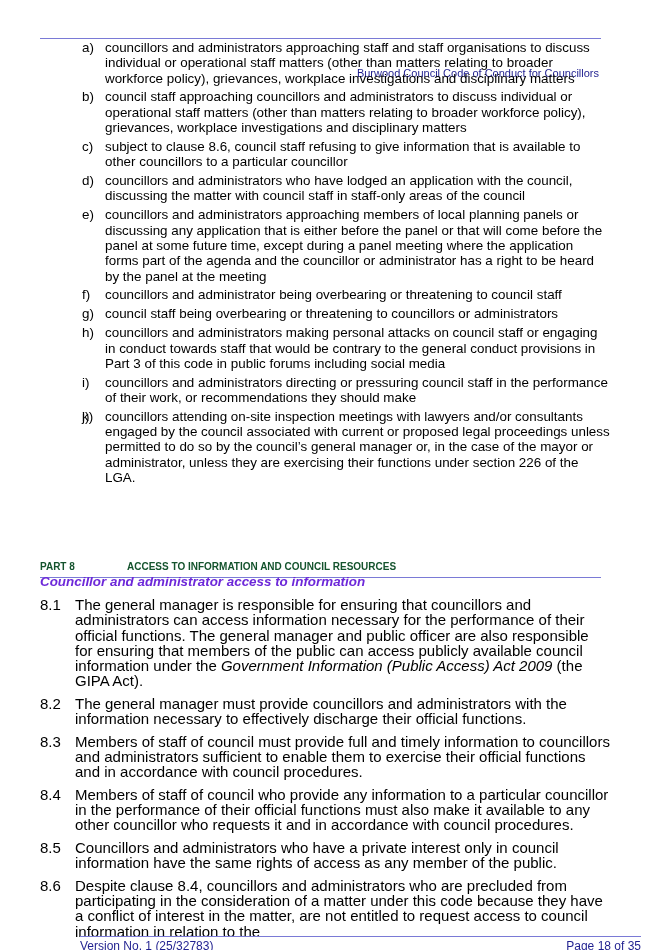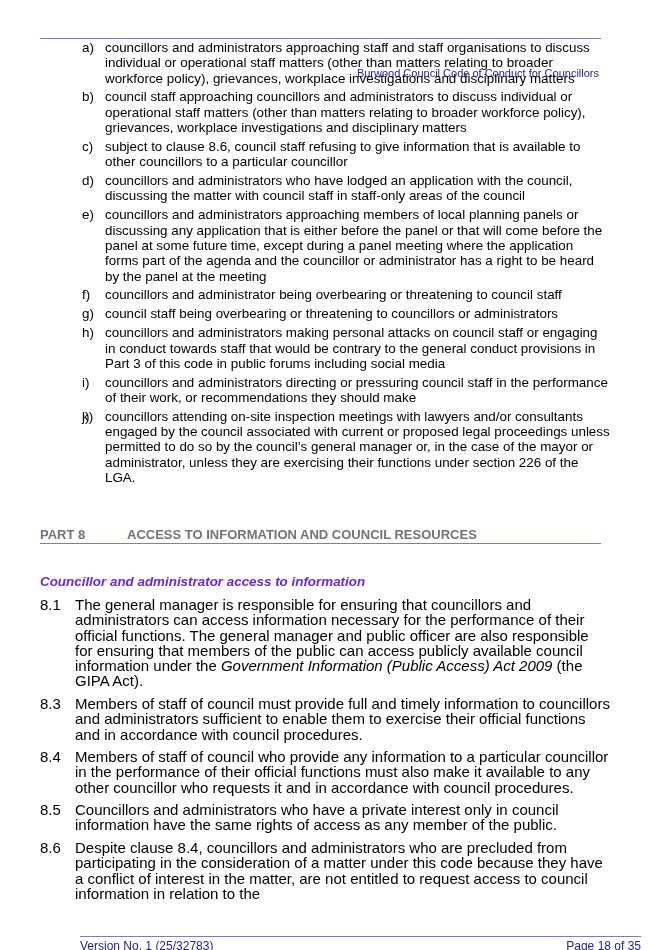--- a/index.html
+++ b/index.html
@@ -4,22 +4,22 @@
 <style>
   html, body { margin: 0; padding: 0; background: #ffffff; }
   body { width: 656px; height: 950px; position: relative; overflow: hidden;
          font-family: "Liberation Sans", sans-serif; color: #000; }
   .header { position: absolute; left: 40px; top: 24px; width: 561px; height: 14px;
             border-bottom: 1px solid #7a7ad6; }
   .header span { position: absolute; right: 2px; top: 0; font-size: 11px; line-height: 13px; color: #1f1f8f; margin-top: 43px; }
   .list { position: absolute; left: 40px; top: 40px; width: 570px; }
   .item { position: relative; padding-left: 65px; font-size: 13.4px; line-height: 15.3px; margin-bottom: 3.6px; }
   .item .lbl { position: absolute; left: 42px; top: 0; }
-  .part { position: absolute; left: 40px; top: 526px; width: 561px; height: 17px;
-          border-bottom: 1px solid #7a7ad6; font-weight: bold; color: #737373; font-size: 13px; }
+  .part { position: absolute; left: 40px; top: 560px; width: 561px; height: 17px;
+          border-bottom: 1px solid #7a7ad6; font-weight: bold; color: #14532d; font-size: 10px; }
   .part .num { position: absolute; left: 0; top: 1px; }
   .part .ttl { position: absolute; left: 87px; top: 1px; }
   .subhead { position: absolute; left: 40px; top: 574px; font-weight: bold; color: #6d28d9; font-size: 13.4px; font-style: italic; }
   .clauses { position: absolute; left: 40px; top: 597px; width: 570px; }
   .clause { position: relative; padding-left: 35px; font-size: 15px; line-height: 15.3px; margin-bottom: 7.2px; }
   .clause .cn { position: absolute; left: 0; top: 0; }
   .footer { position: absolute; left: 40px; top: 936px; width: 561px; border-top: 1px solid #7a7ad6;
             font-size: 12px; color: #1f1f8f; height: 14px; margin-left: 40px; }
   .footer .v { position: absolute; left: 0; top: 2px; }
   .footer .p { position: absolute; right: 0; top: 2px; }
@@ -51,20 +51,21 @@
   <span class="ttl">ACCESS TO INFORMATION AND COUNCIL RESOURCES</span>
 </div>
 
 <div class="subhead">Councillor and administrator access to information</div>
 
 <div class="clauses">
   <div class="clause">
     <span class="cn">8.1</span>
     <span>The general manager is responsible for ensuring that councillors and administrators can access information necessary for the performance of their official functions. The general manager and public officer are also responsible for ensuring that members of the public can access publicly available council information under the </span><i>Government Information (Public Access) Act 2009</i><span> (the GIPA Act).</span>
   </div>
+  <div class="clause"><span class="cn">8.2</span><span>The general manager must provide councillors and administrators with the information necessary to effectively discharge their official functions.</span></div>
   <div class="clause"><span class="cn">8.3</span><span>Members of staff of council must provide full and timely information to councillors and administrators sufficient to enable them to exercise their official functions and in accordance with council procedures.</span></div>
   <div class="clause"><span class="cn">8.4</span><span>Members of staff of council who provide any information to a particular councillor in the performance of their official functions must also make it available to any other councillor who requests it and in accordance with council procedures.</span></div>
   <div class="clause"><span class="cn">8.5</span><span>Councillors and administrators who have a private interest only in council information have the same rights of access as any member of the public.</span></div>
   <div class="clause"><span class="cn">8.6</span><span>Despite clause 8.4, councillors and administrators who are precluded from participating in the consideration of a matter under this code because they have a conflict of interest in the matter, are not entitled to request access to council information in relation to the</span></div>
 </div>
 
 <div class="footer">
   <span class="v">Version No.  1 (25/32783)</span>
   <span class="p">Page 18 of 35</span>
 </div>

